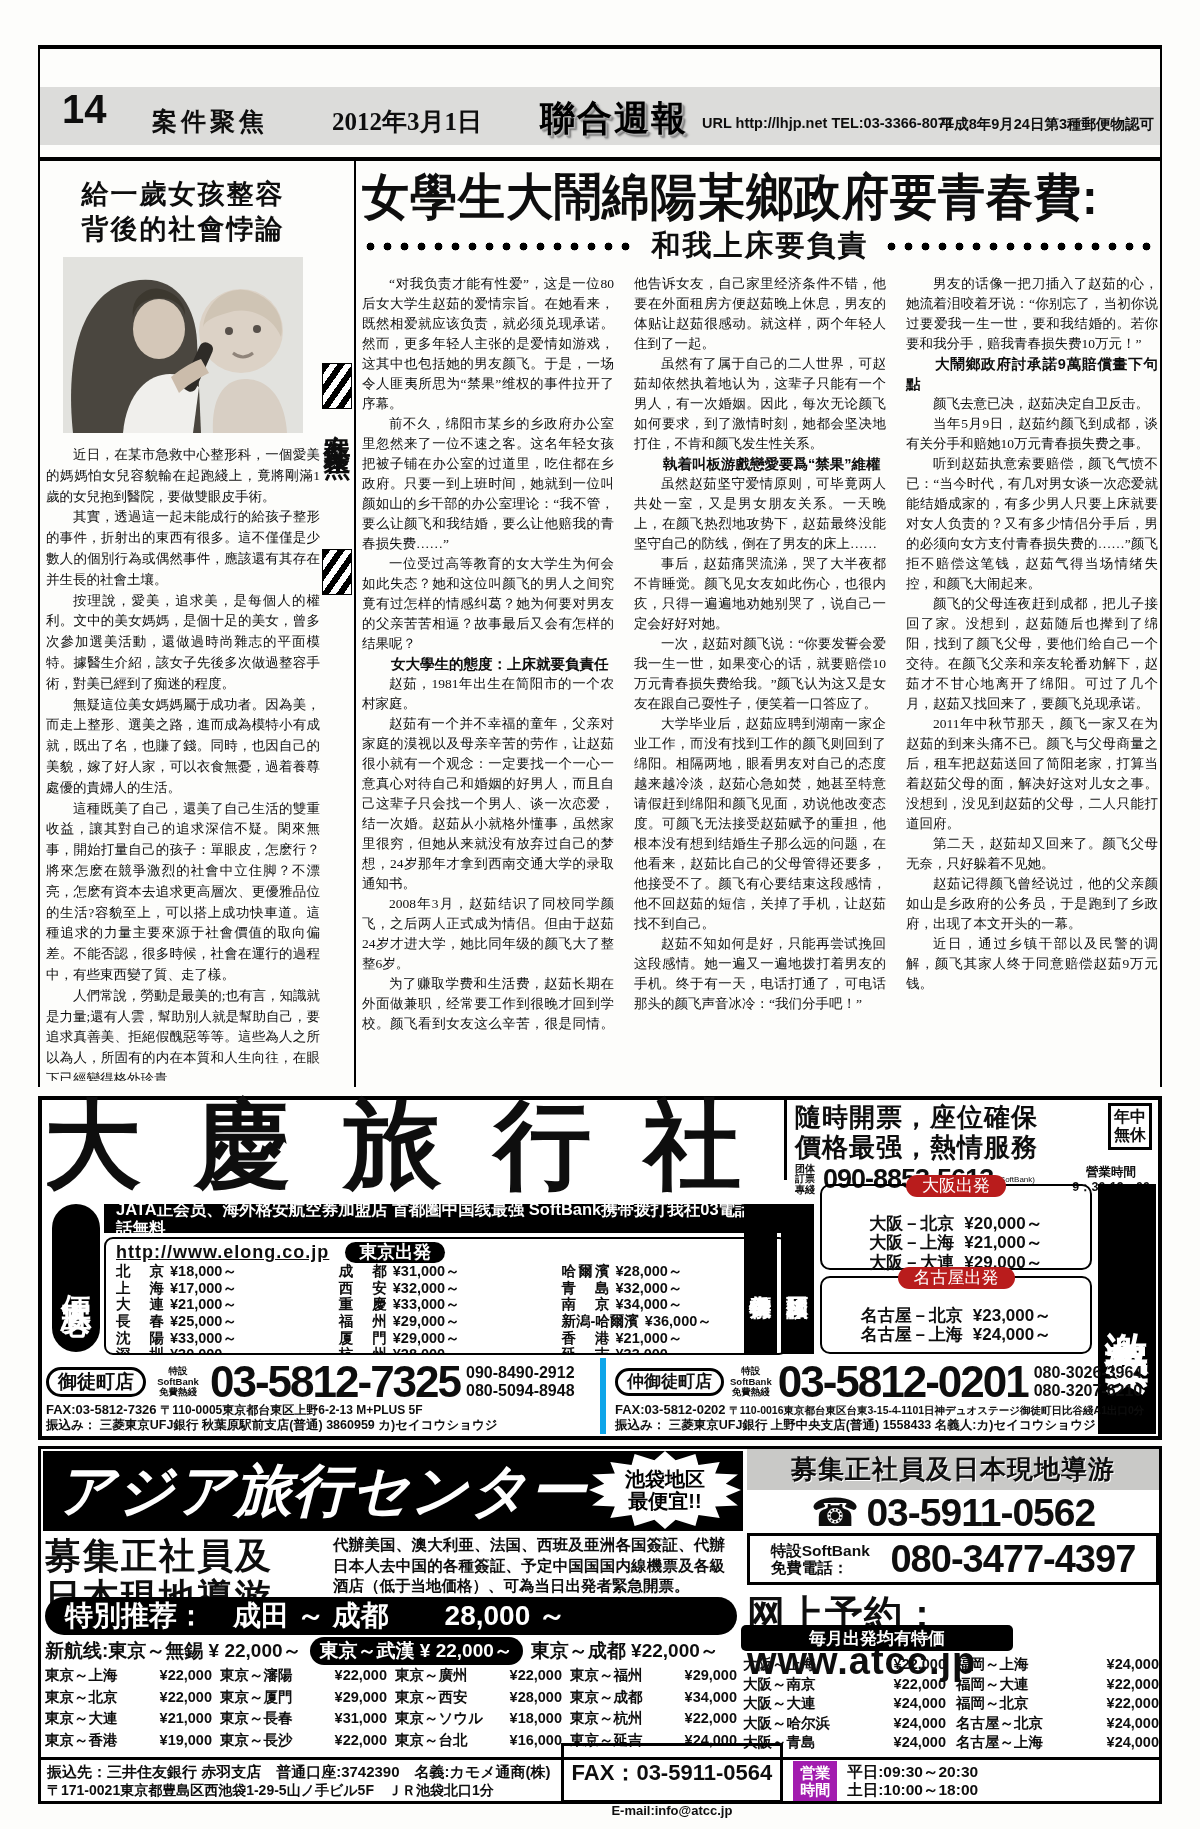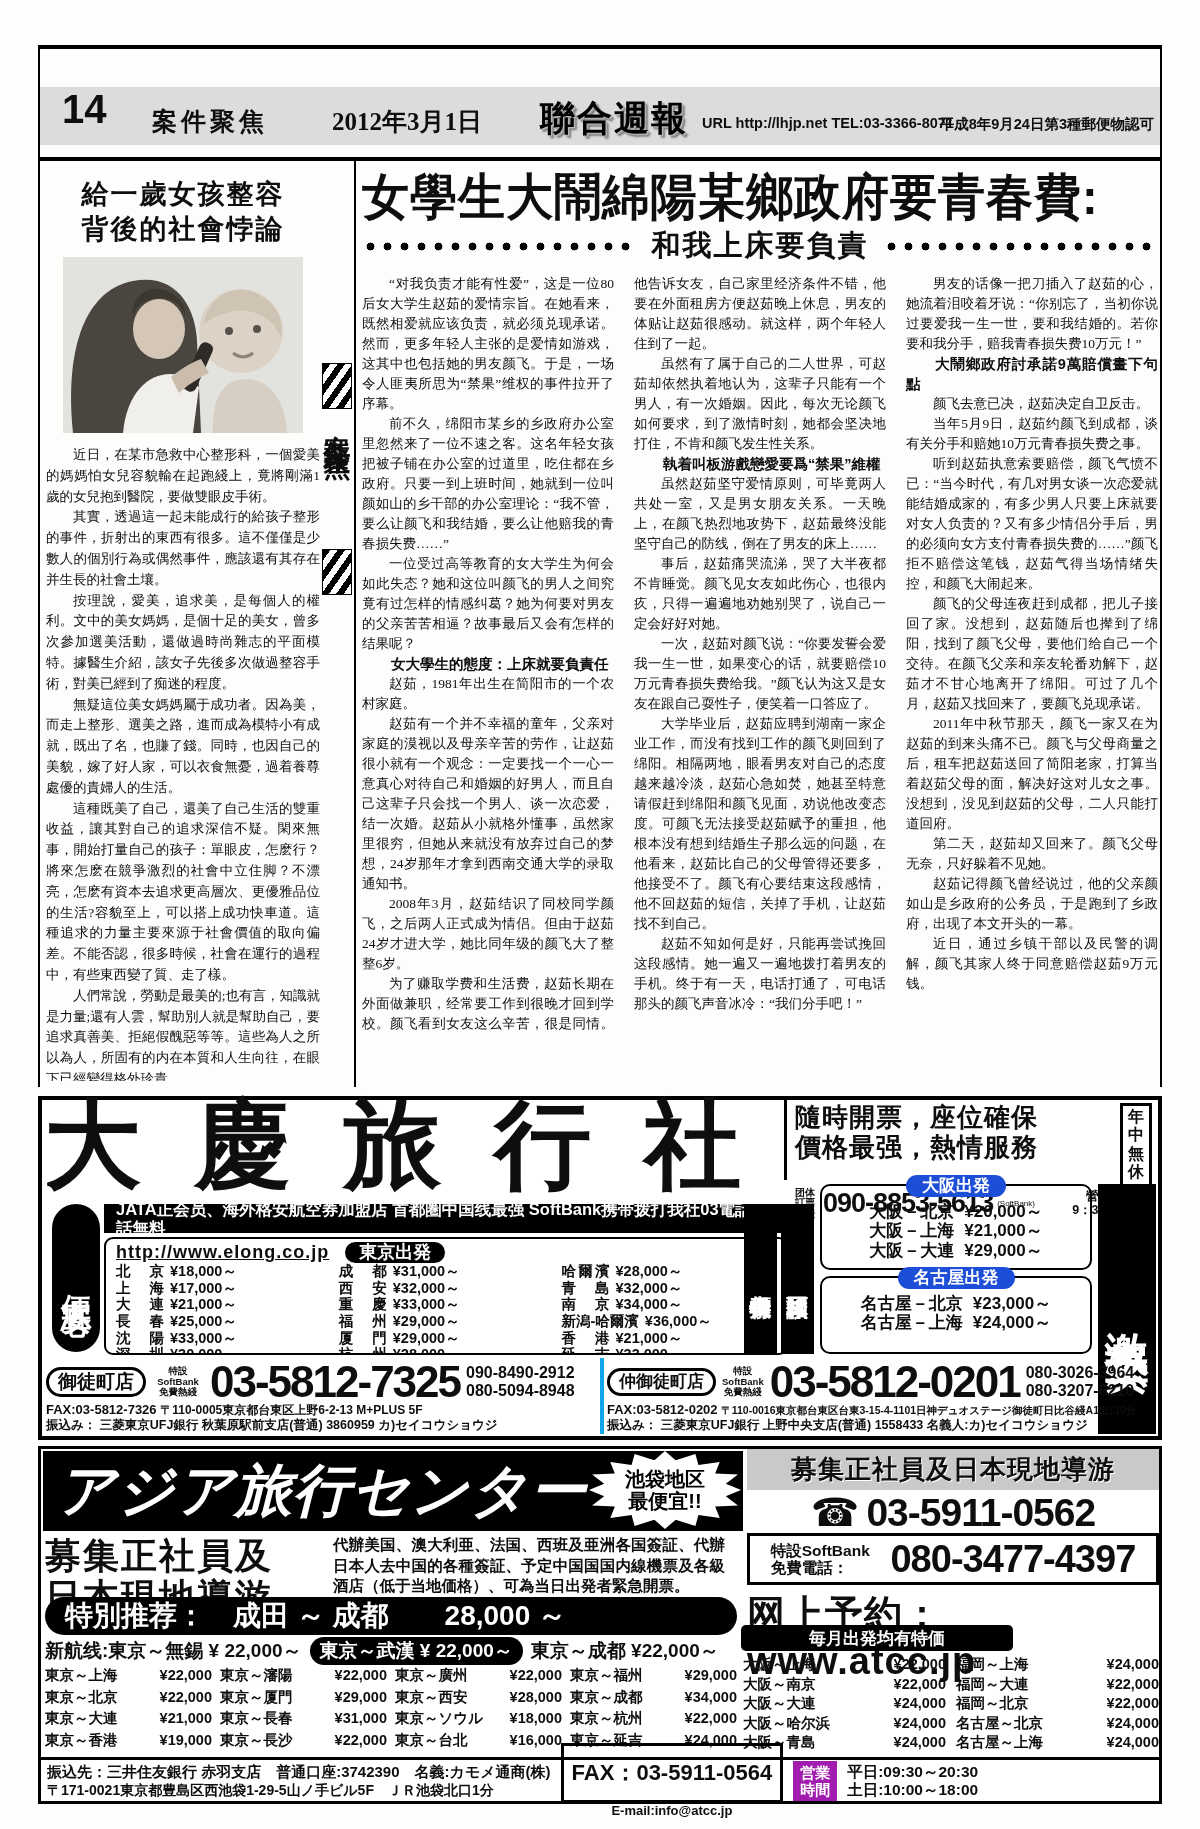--- a/index.html
+++ b/index.html
@@ -37,47 +37,47 @@
 .bodycols p{font-size:13.5px;line-height:20px;text-indent:2em}
 .bodycols p.sub{font-family:"Liberation Sans","DejaVu Sans",sans-serif;font-weight:900;font-size:14.5px}
 
 .ad1{position:absolute;left:38px;top:1096px;width:1124px;height:344px;border:4px solid #000;background:#fff}
 .ad1 *{line-height:1.15}
 .ad1>div{position:absolute}
 .dq-title{left:2px;top:-10px;font-size:97px;font-weight:900;letter-spacing:53px;white-space:nowrap}
 .dq-right{left:742px;top:0;width:374px;height:80px;border-left:3px solid #000;padding:3px 2px 0 8px}
 .dq-slogans{display:flex;gap:8px;align-items:flex-start}
 .dq-slg{font-weight:900;font-size:26px;line-height:30px;letter-spacing:1px}
-.nenchu{width:32px;border:3px solid #000;font-weight:900;font-size:16px;text-align:center;line-height:18px;padding:2px 0;margin-left:auto;margin-right:4px}
+.nenchu{width:44px;border:3px solid #000;font-weight:900;font-size:16px;text-align:center;line-height:18px;padding:2px 0;margin-left:auto;margin-right:4px}
 .dq-phone-row{display:flex;align-items:center;margin-top:1px;gap:4px}
 .grp{width:24px;font-size:10px;line-height:10.5px;font-weight:700}
 .dq-phone{font-weight:900;font-size:27px;letter-spacing:-1px}
 .sbnote{font-size:8px}
 .dq-hours{margin-left:auto;text-align:center;font-size:12.5px;font-weight:700;line-height:14px;padding-right:6px}
 .badge-v{background:#000;color:#fff;writing-mode:vertical-rl;text-orientation:upright;display:flex;align-items:center;justify-content:center;font-weight:900}
 .b-cheap{left:10px;top:104px;width:48px;height:148px;border-radius:24px;font-size:30px;letter-spacing:4px}
 .jata{left:62px;top:104px;width:684px;height:29px;background:#000;color:#fff;font-weight:700;font-size:16.5px;display:flex;align-items:center;padding-left:12px}
 .farebox{left:62px;top:137px;width:684px;height:118px;border:2px solid #000;border-radius:9px;padding:2px 10px;overflow:hidden}
 .fb-head{display:flex;align-items:flex-end;gap:16px;height:22px}
 .elong{font-weight:900;font-size:18px;text-decoration:underline;letter-spacing:1px}
 .pill{background:#000;color:#fff;border-radius:12px;padding:0 14px;font-weight:900;font-size:18px}
 .fb-grid{display:flex;justify-content:space-between}
 .fb-col{width:32.5%}
 .fr{display:flex;gap:6px;font-weight:900;font-size:14.5px;line-height:15.5px;white-space:nowrap}
 .fr .c{min-width:48px;text-align:justify;text-align-last:justify}
 .b-spring{left:702px;top:104px;width:33px;height:150px;font-size:22px}
 .b-group{left:739px;top:104px;width:33px;height:150px;font-size:22px}
 .depbox{left:778px;top:84px;width:272px;height:86px;border:2px solid #000;border-radius:10px;padding:0 8px;position:absolute}
 .depbox.ngy{top:176px;height:78px}
-.dep-pill{display:block;width:max-content;margin:-11px auto 5px;background:#1d4ed8;color:#fff;border-radius:12px;padding:1px 16px;font-weight:700;font-size:17px}
+.dep-pill{display:block;width:max-content;margin:-11px auto 17px;background:#b91c1c;color:#fff;border-radius:12px;padding:1px 16px;font-weight:400;font-size:17px}
 .dep-line{display:flex;gap:10px;font-weight:900;font-size:17px;line-height:21px;white-space:nowrap;justify-content:center}
 .b-hot{left:1056px;top:84px;width:58px;height:250px;font-size:44px;letter-spacing:6px}
 .contact{top:258px;height:76px;padding-top:3px}
 .ct-l{left:4px;width:550px}
-.ct-r{left:558px;width:494px;border-left:4px solid #0ea5e9;padding-left:3px}
+.ct-r{left:558px;width:494px;border-left:6px solid #0ea5e9;padding-left:9px}
 .ct-row1{display:flex;align-items:center;gap:6px;height:42px}
 .shop-pill{border:3px solid #000;border-radius:17px;font-weight:900;font-size:19px;padding:1px 9px;white-space:nowrap}
 .sb3{font-size:9.5px;line-height:10px;font-weight:700;width:52px;text-align:center}
 .bigphone{font-weight:900;font-size:44px;letter-spacing:-2px;white-space:nowrap}
 .mobs{font-weight:900;font-size:16px;line-height:17px;white-space:nowrap}
 .ct-fax{font-size:13px;font-weight:900;white-space:nowrap}
 .ct-fax .addr{font-weight:700;font-size:12px}
 .ct-bank{font-size:12.5px;font-weight:700;white-space:nowrap}
 
 .ad2{position:absolute;left:38px;top:1446px;width:1124px;height:358px;border:3px solid #000;background:#fff}

